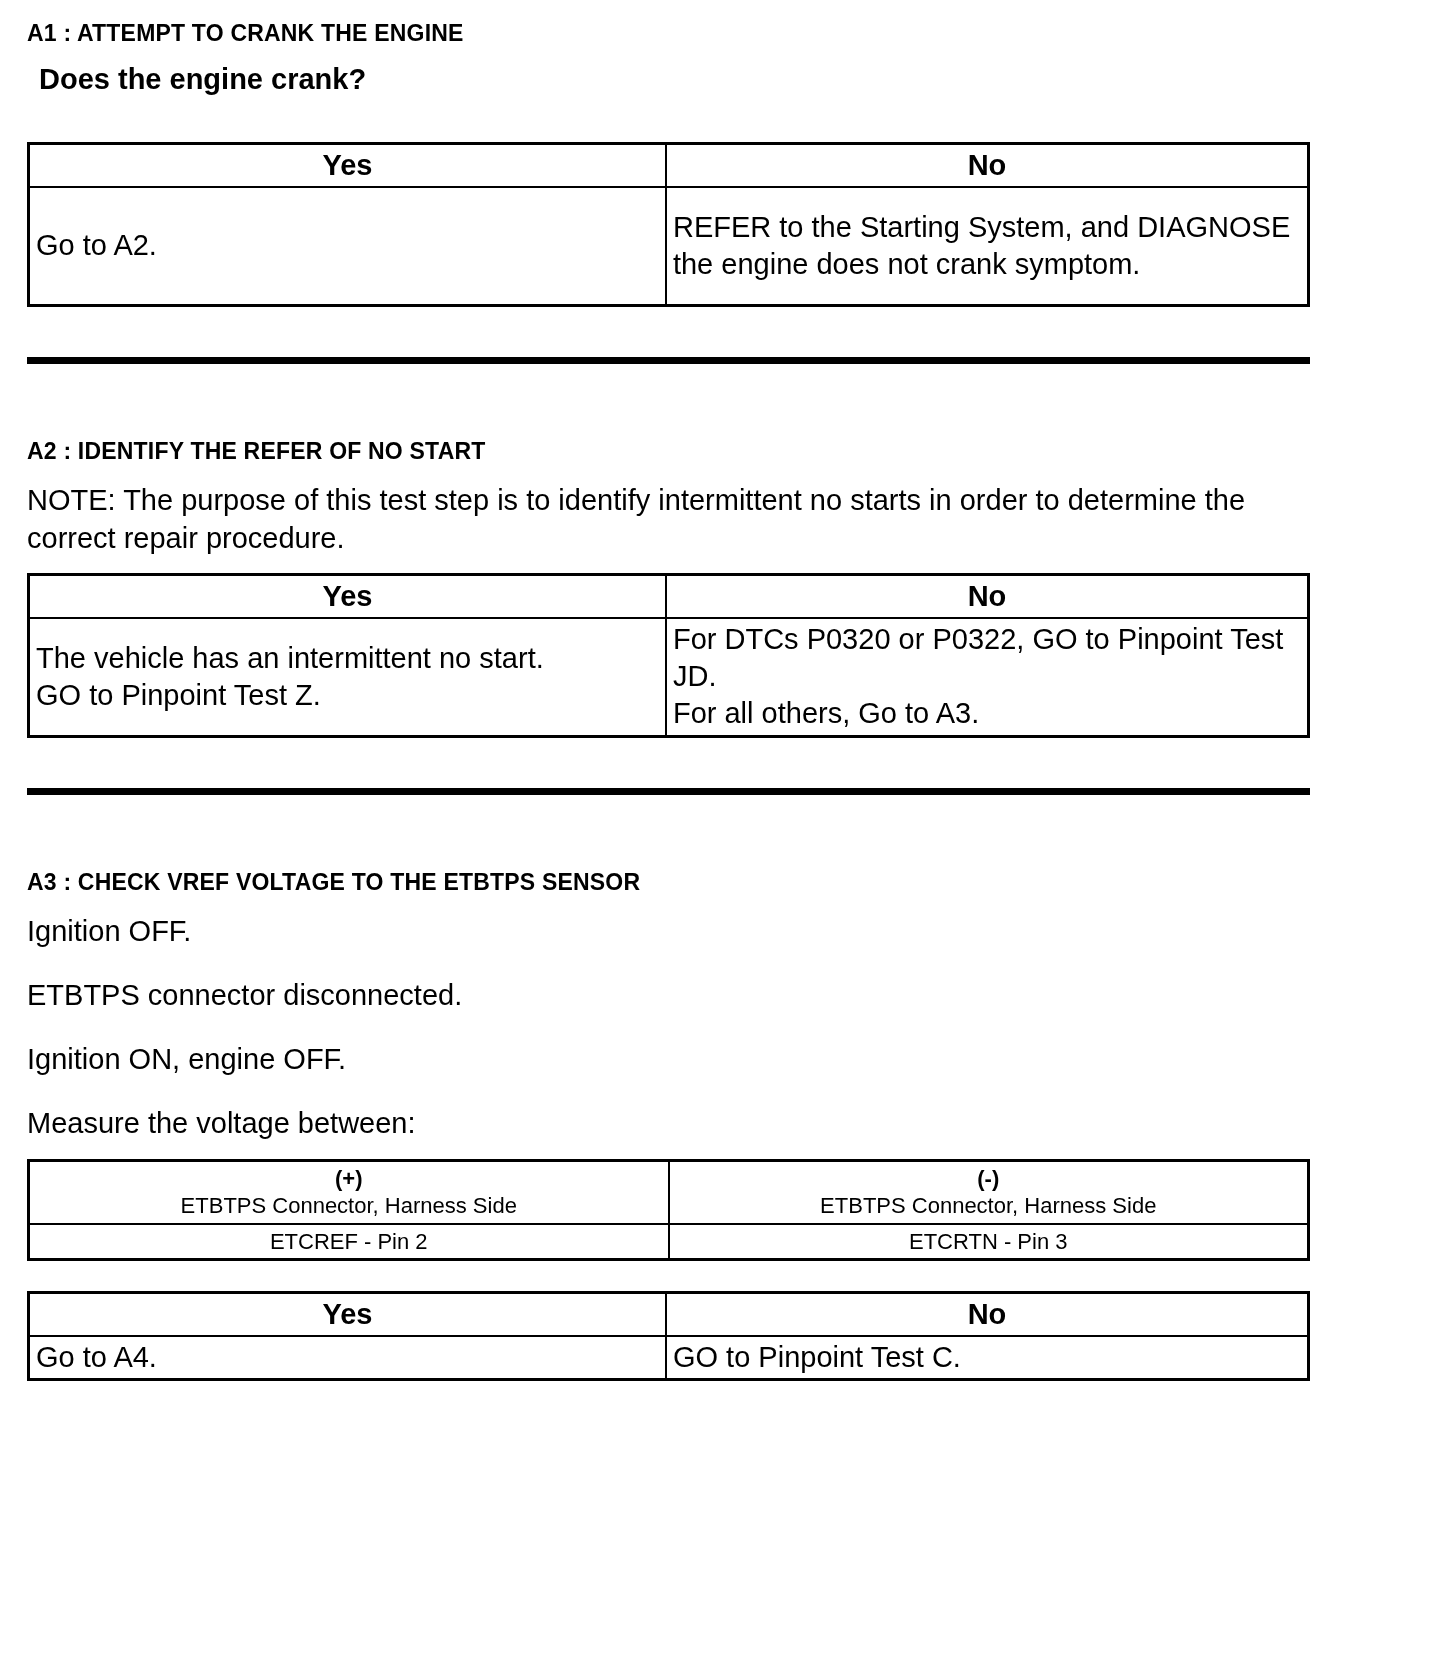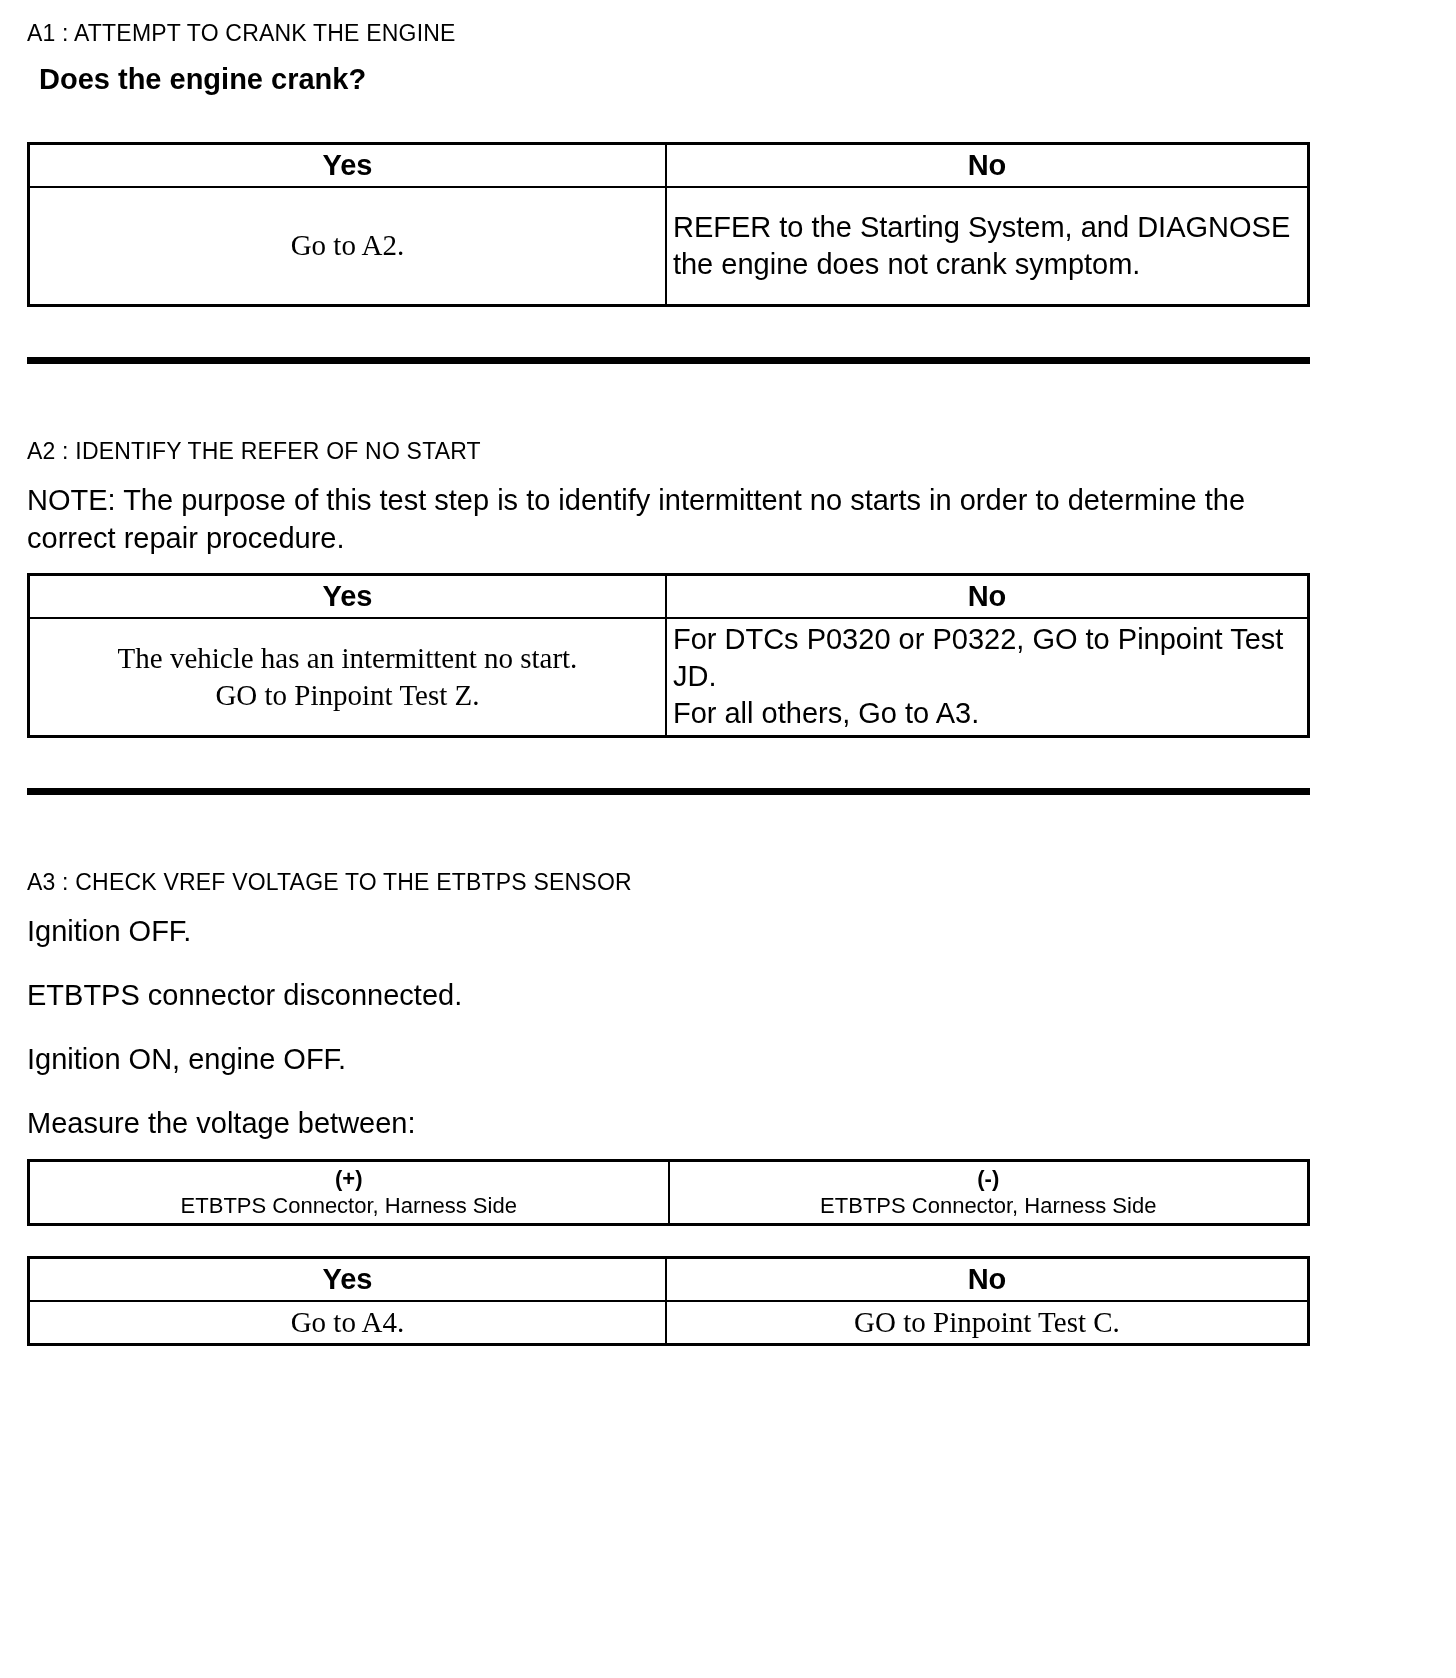--- a/index.html
+++ b/index.html
@@ -13,21 +13,21 @@
   .page {
     width: 1456px;
     min-height: 1678px;
     background: #ffffff;
     padding: 14px 146px 10px 27px;
   }
   .content { width: 1283px; }
 
   .sec-title {
     font-size: 23px;
-    font-weight: normal;
+    font-weight: bold;
     margin: 6px 0 16px 0;
     letter-spacing: 0.2px;
   }
   .body-text {
     font-size: 29px;
     line-height: 1.32;
     margin: 0 0 16px 0;
   }
   .question {
     font-size: 29px;
@@ -50,21 +50,21 @@
     padding: 2px 6px;
   }
   table.yn-table th {
     font-weight: bold;
     text-align: center;
     height: 38px;
   }
   table.yn-table td { vertical-align: middle; }
   .col-yes { width: 49.8%; margin-left: 44px; }
   .col-no  { width: 50.2%; }
-  td.cell-center { text-align: center; white-space: pre-line; font-family: Liberation Serif, serif; }
+  td.cell-center { white-space: pre-line; }
   td.cell-left   { text-align: left;   white-space: pre-line; }
   td.tall { height: 118px; }
   td.med  { height: 110px; }
   td.short{ height: 42px; }
 
   table.meas-table {
     width: 100%;
     border-collapse: collapse;
     border: 3px solid #000;
     margin: 10px 0 30px 0;
@@ -152,20 +152,24 @@
           <tr>
             <td>
               <div class="meas-sign">(+)</div>
               <div class="meas-sub">ETBTPS Connector, Harness Side</div>
             </td>
             <td>
               <div class="meas-sign">(-)</div>
               <div class="meas-sub">ETBTPS Connector, Harness Side</div>
             </td>
           </tr>
+          <tr>
+            <td class="meas-pin">ETCREF - Pin 2</td>
+            <td class="meas-pin">ETCRTN - Pin 3</td>
+          </tr>
         </tbody>
       </table>
 
 
       <table class="yn-table">
         <thead>
           <tr>
             <th class="col-yes">Yes</th>
             <th class="col-no">No</th>
           </tr>

